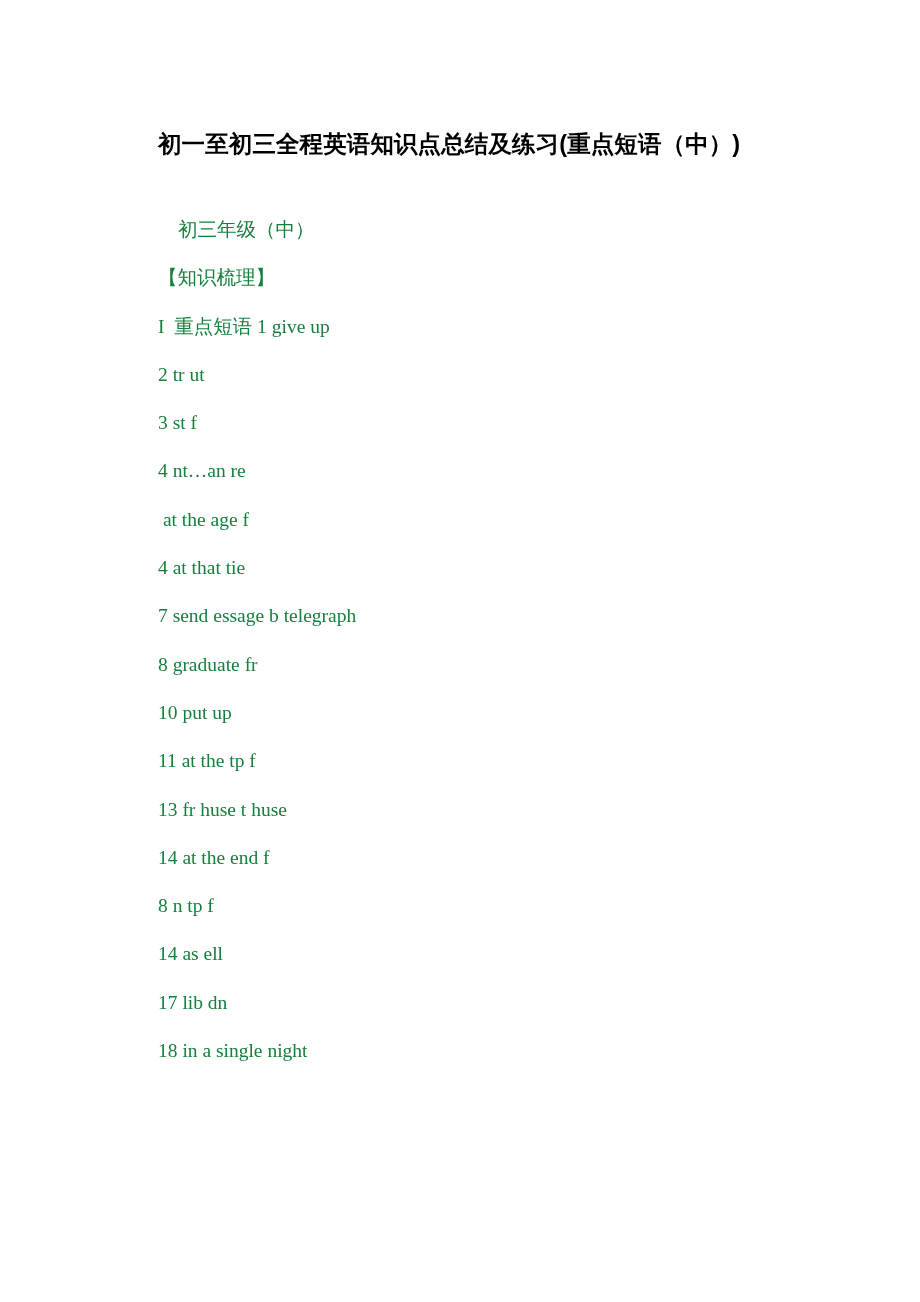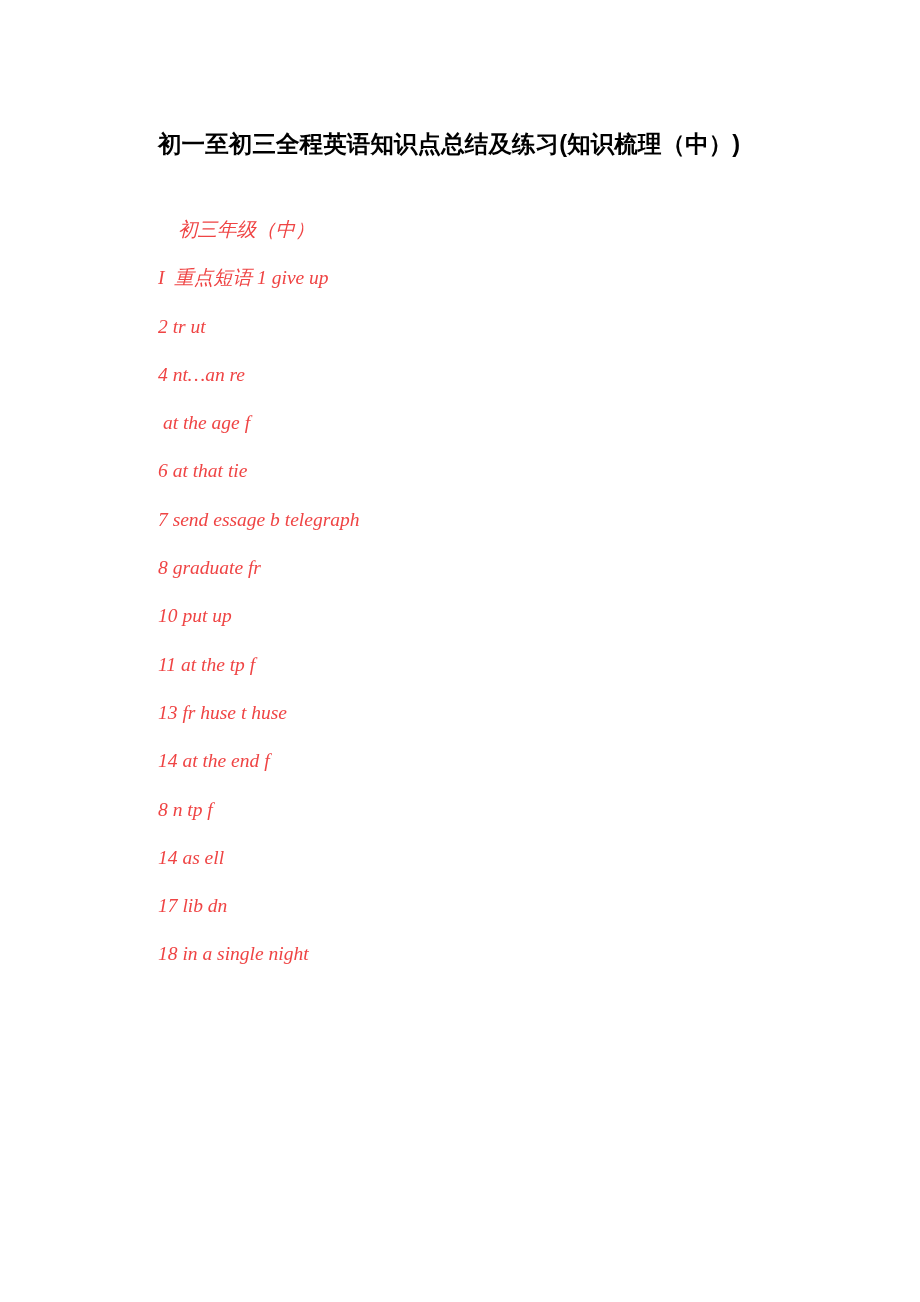--- a/index.html
+++ b/index.html
@@ -34,44 +34,45 @@
     top: 206px;
     width: 720px;
     font-family: "Liberation Serif", "DejaVu Serif", serif;
     font-size: 19.5px;
     color: #000000;
   }
   .line {
     height: 48.3px;
     line-height: 48.3px;
     white-space: pre;
-    color: #ef4444;
-    font-style: italic;
+    color: #15803d;
   }
   .line.indent {
     padding-left: 20px;
   }
 </style>
 </head>
 <body>
 
 <div class="page">
 
-  <h1 class="doc-title">初一至初三全程英语知识点总结及练习(知识梳理（中）)</h1>
+  <h1 class="doc-title">初一至初三全程英语知识点总结及练习(重点短语（中）)</h1>
 
   <div class="body-block">
 
     <div class="line indent">初三年级（中）</div>
 
+    <div class="line">【知识梳理】</div>
 
     <div class="line">I  重点短语 1 give up</div>
     <div class="line">2 tr ut</div>
+    <div class="line">3 st f</div>
     <div class="line">4 nt…an re</div>
     <div class="line"> at the age f</div>
-    <div class="line">6 at that tie</div>
+    <div class="line">4 at that tie</div>
     <div class="line">7 send essage b telegraph</div>
     <div class="line">8 graduate fr</div>
     <div class="line">10 put up</div>
     <div class="line">11 at the tp f</div>
     <div class="line">13 fr huse t huse</div>
     <div class="line">14 at the end f</div>
     <div class="line">8 n tp f</div>
     <div class="line">14 as ell</div>
     <div class="line">17 lib dn</div>
     <div class="line">18 in a single night</div>

